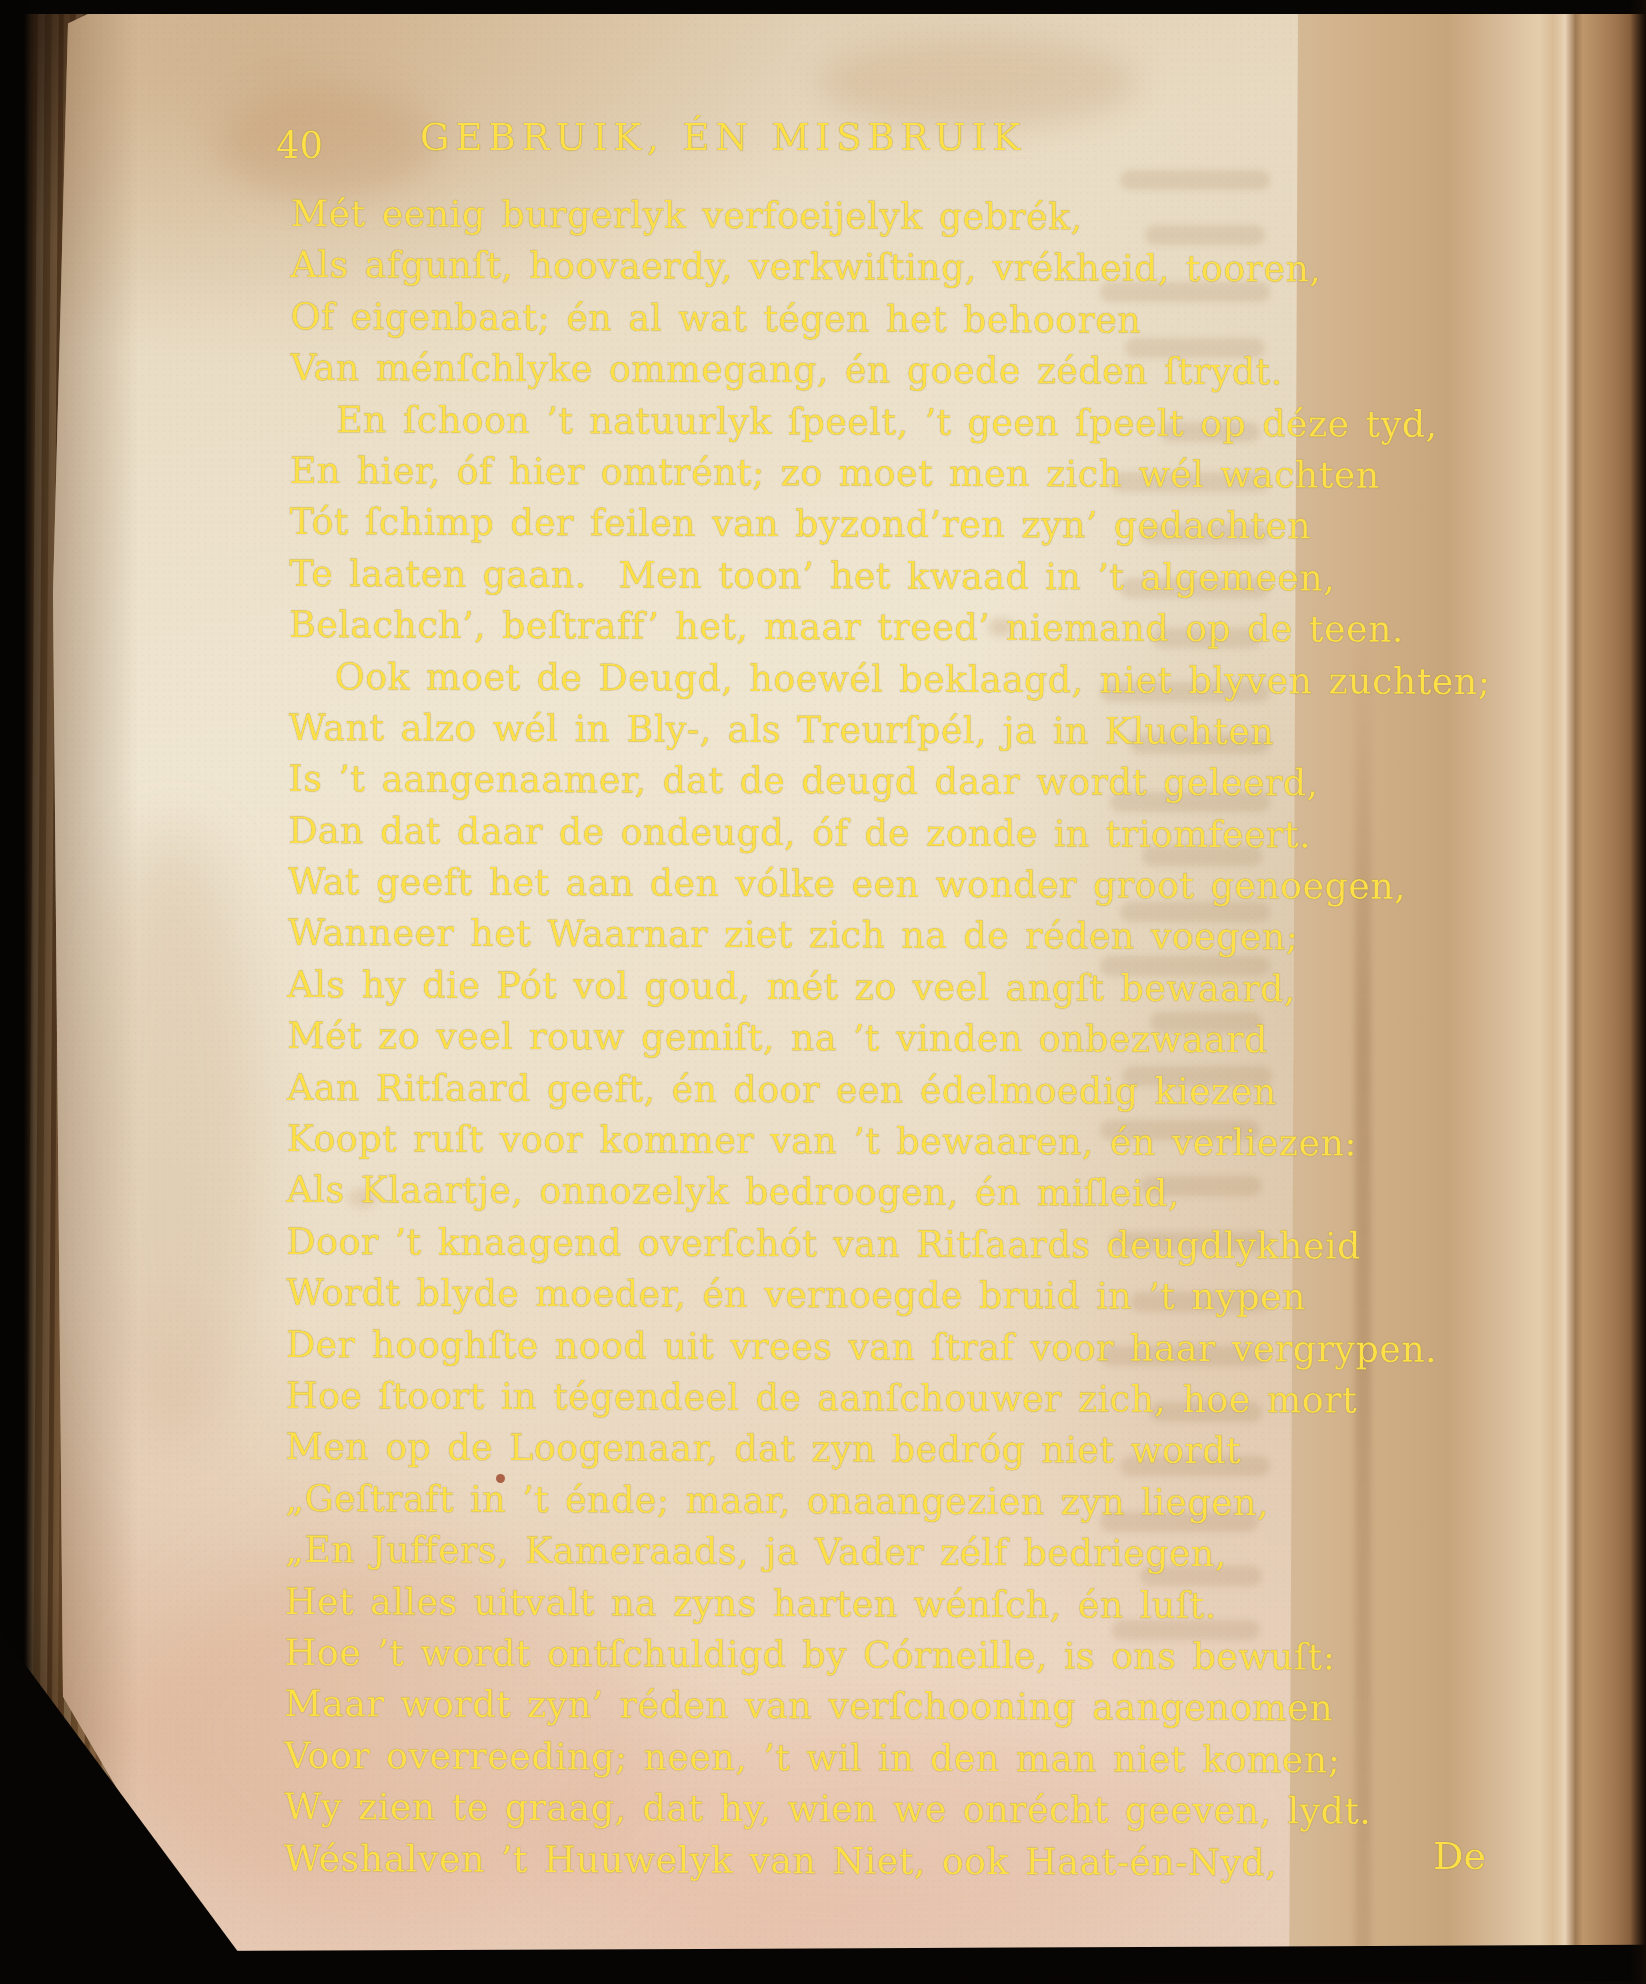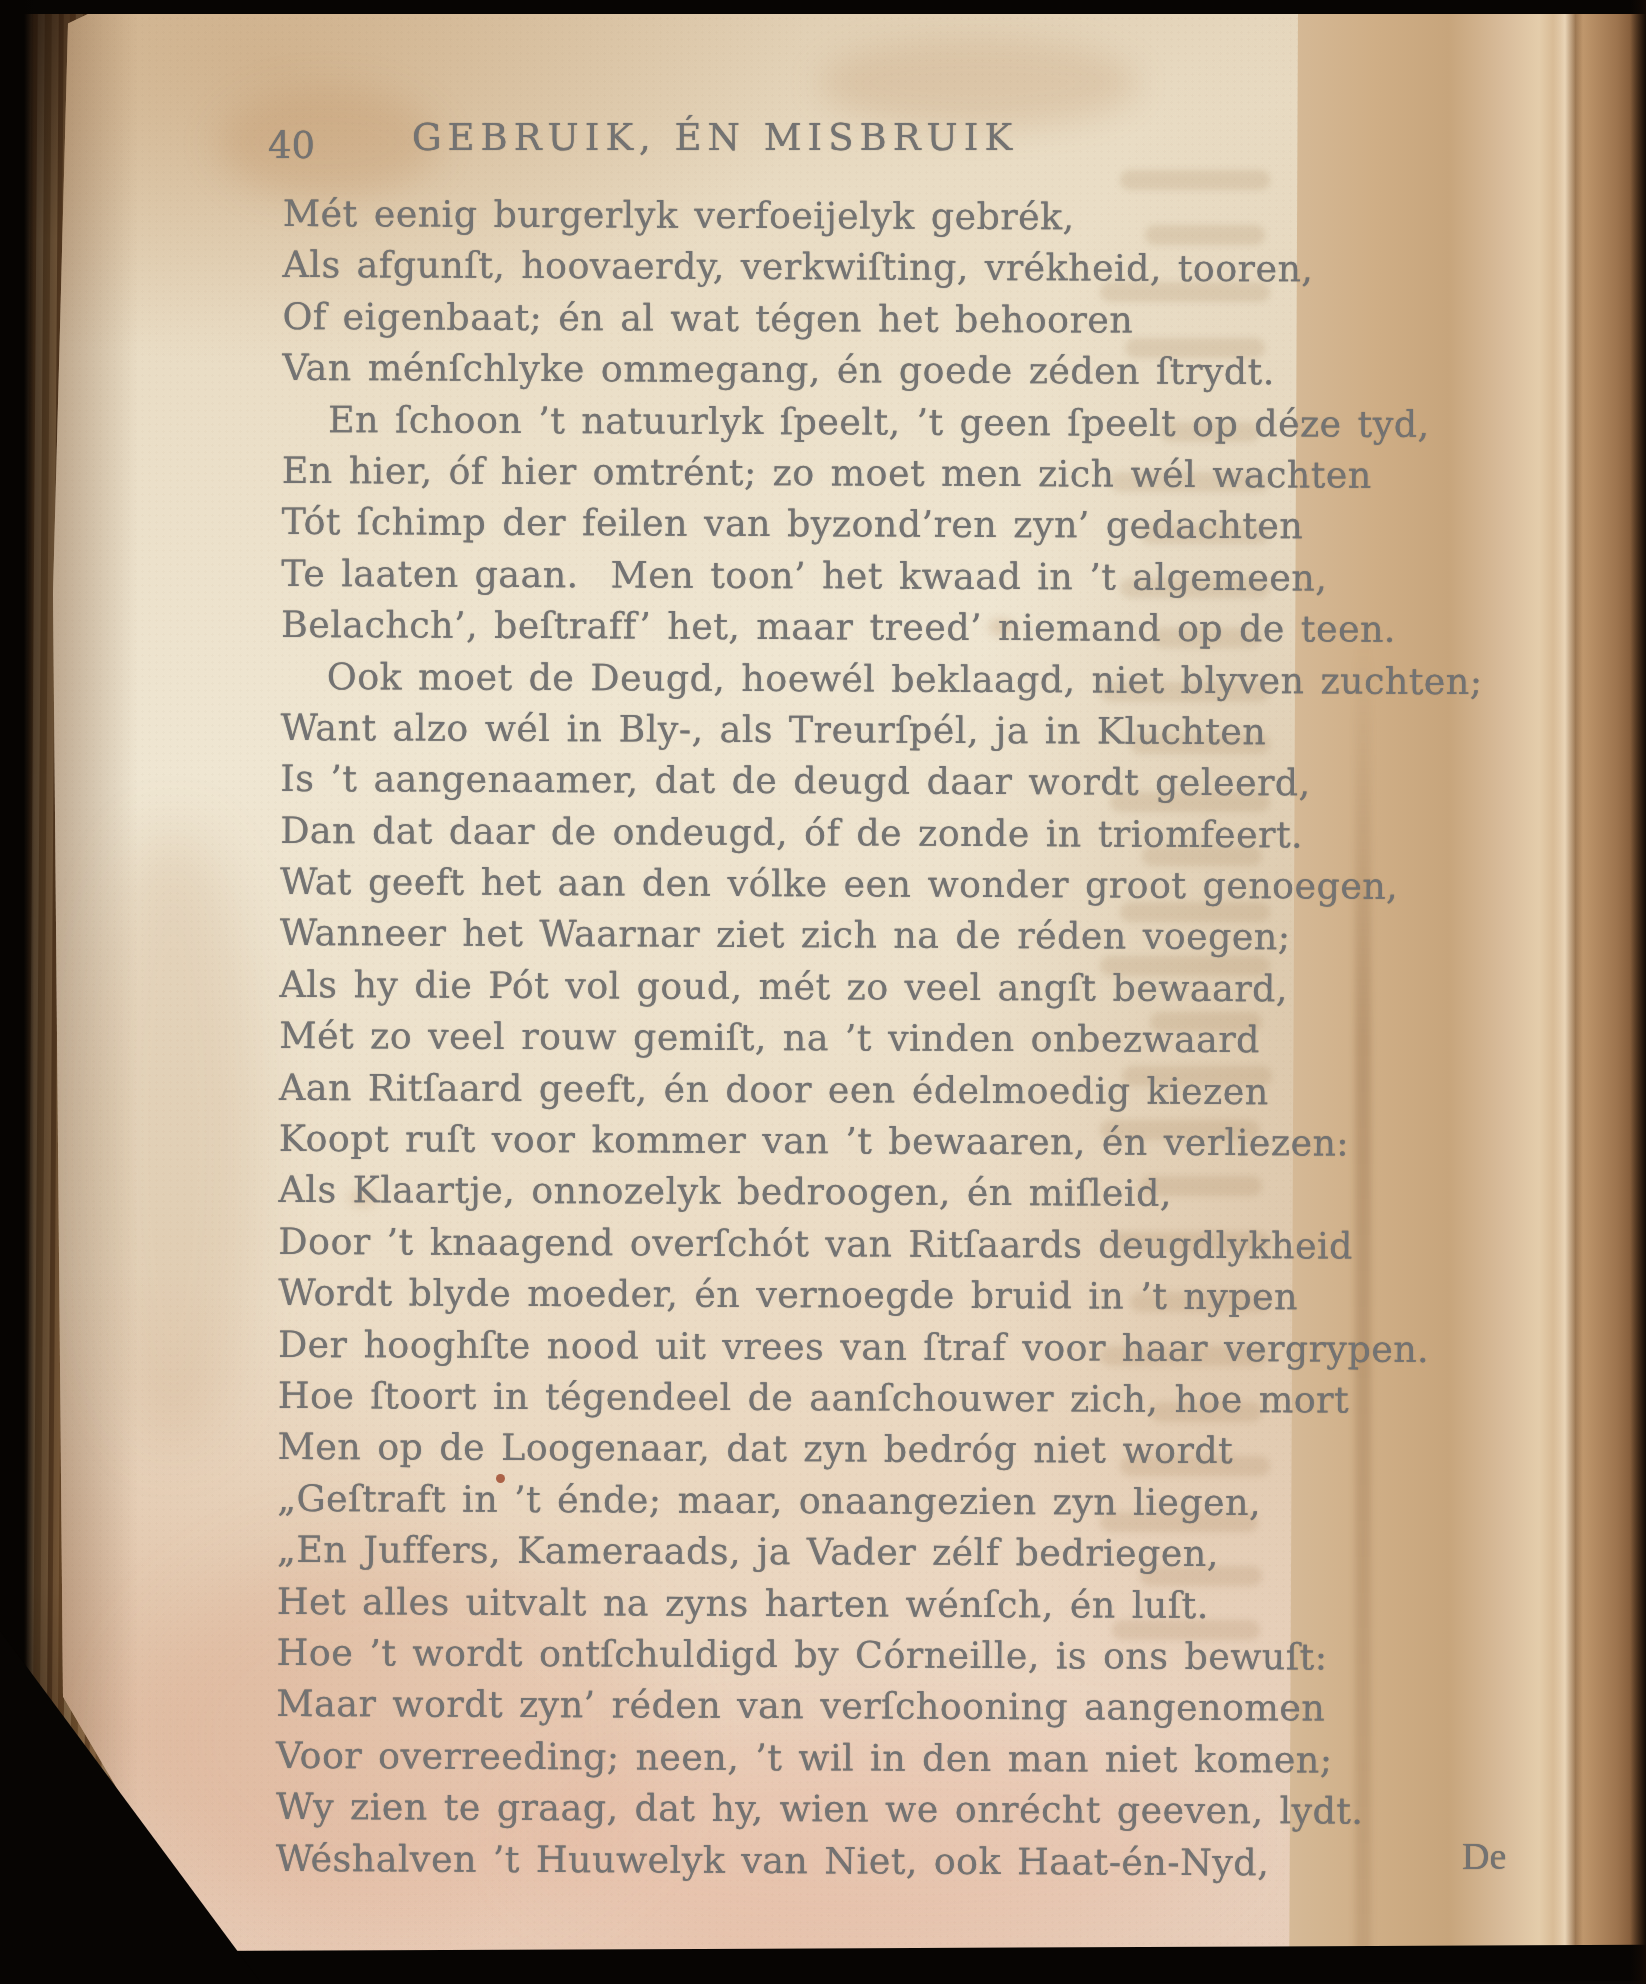--- a/index.html
+++ b/index.html
@@ -37,31 +37,31 @@
     background-image:radial-gradient(rgba(125,92,58,.07) 1px,transparent 1.2px);background-size:7px 7px;}
 
   .stain{position:absolute;border-radius:50%;}
 
   
   #showthrough{position:absolute;inset:0;z-index:4;}
   #showthrough div{position:absolute;height:20px;border-radius:10px;
     background:rgba(152,112,70,.16);filter:blur(3px);}
 
   
-  #textlayer{position:absolute;inset:0;z-index:5;color:#737373;}
+  #textlayer{position:absolute;inset:0;z-index:5;color:#fde047;margin-left:8px;}
   #page-number{position:absolute;left:268px;top:124px;font-size:37px;
     data-x:0;text-shadow:0 0 1px rgba(44,37,29,.55);}
   #running-header{position:absolute;left:412px;top:116px;font-size:37px;letter-spacing:6px;
     white-space:pre;text-shadow:0 0 1px rgba(44,37,29,.6);}
   #poem{position:absolute;left:283px;top:188px;transform:rotate(.25deg);transform-origin:0 0;}
   #poem .line{white-space:pre;font-size:36.5px;line-height:51.4px;height:51.4px;
     word-spacing:4px;letter-spacing:.4px;text-shadow:0 0 1px rgba(44,37,29,.5);}
   #poem .line.indent{padding-left:46px;}
-  #catchword{position:absolute;left:1462px;top:1834px;font-size:38px;
-    text-shadow:0 0 1px rgba(44,37,29,.6);font-family:Liberation Serif, serif;}
+  #catchword{position:absolute;left:1425px;top:1834px;font-size:38px;
+    text-shadow:0 0 1px rgba(44,37,29,.6);}
 
   
   .backdrop{position:absolute;background:#070503;z-index:6;}
   #strip-top{left:0;top:0;width:1646px;height:14px;}
   #strip-left{left:0;top:0;width:34px;height:1984px;background:linear-gradient(90deg,#060402 70%,rgba(6,4,2,0));}
   #strip-bottom{left:-4px;top:1952px;width:1660px;height:36px;transform:rotate(-.25deg);transform-origin:left center;}
   #wedge-bl{left:0;top:1600px;width:262px;height:384px;clip-path:polygon(0 8%,100% 100%,0 100%);}
   #corner-tr{left:1630px;top:0;width:16px;height:1984px;background:linear-gradient(90deg,rgba(6,4,2,0),#120a05);}
 </style>
 </head>

